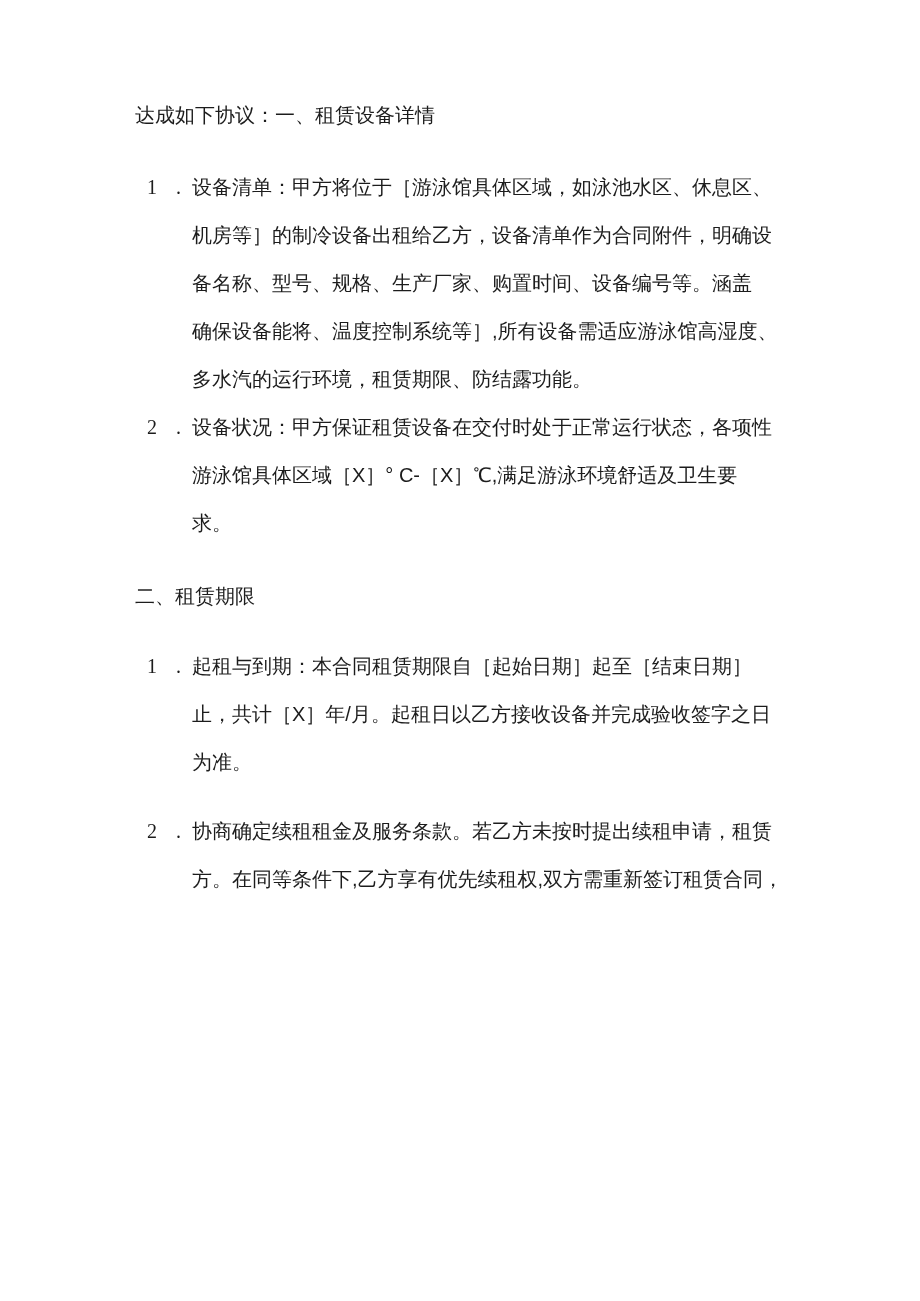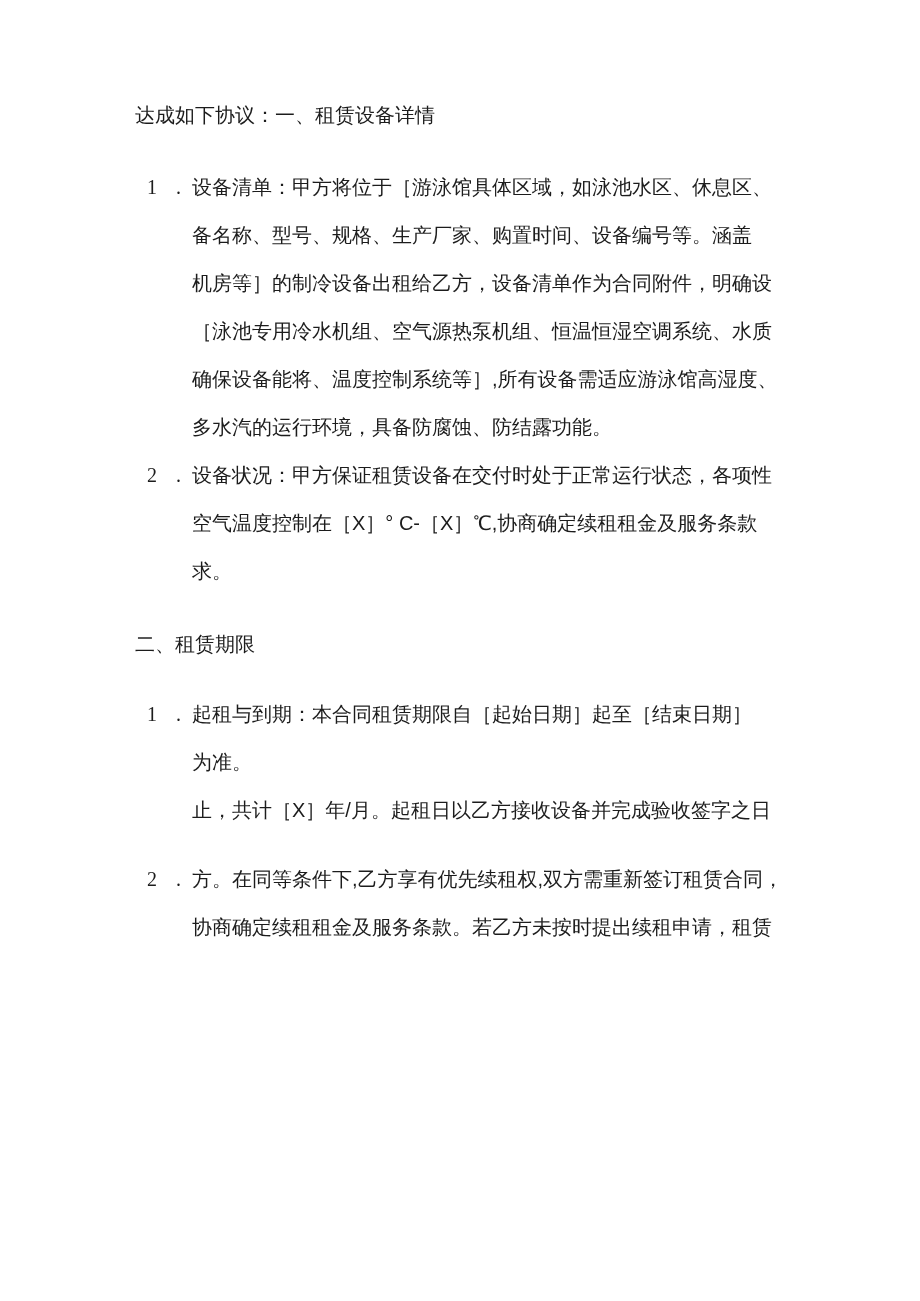--- a/index.html
+++ b/index.html
@@ -49,42 +49,41 @@
 </head>
 <body>
 
 <div class="page">
 
   <div class="intro line">达成如下协议：一、租赁设备详情</div>
 
   <div class="list-item">
     <span class="list-marker">1 .</span>
     <span class="line">设备清单：甲方将位于［游泳馆具体区域，如泳池水区、休息区、</span>
+    <span class="line">机房等］的制冷设备出租给乙方，设备清单作为合同附件，明确设</span>
     <span class="line">备名称、型号、规格、生产厂家、购置时间、设备编号等。涵盖</span>
-    <span class="line">机房等］的制冷设备出租给乙方，设备清单作为合同附件，明确设</span>
-    <span class="line">［泳池专用冷水机组、空气源热泵机组、恒温恒湿空调系统、水质</span>
     <span class="line">确保设备能将、温度控制系统等］,所有设备需适应游泳馆高湿度、</span>
-    <span class="line">多水汽的运行环境，具备防腐蚀、防结露功能。</span>
+    <span class="line">多水汽的运行环境，租赁期限、防结露功能。</span>
   </div>
 
   <div class="list-item">
     <span class="list-marker">2 .</span>
     <span class="line">设备状况：甲方保证租赁设备在交付时处于正常运行状态，各项性</span>
-    <span class="line">空气温度控制在［X］° C-［X］℃,协商确定续租租金及服务条款</span>
+    <span class="line">游泳馆具体区域［X］° C-［X］℃,满足游泳环境舒适及卫生要</span>
     <span class="line">求。</span>
   </div>
 
   <div class="section-heading line">二、租赁期限</div>
 
   <div class="list-item gap-after">
     <span class="list-marker">1 .</span>
     <span class="line">起租与到期：本合同租赁期限自［起始日期］起至［结束日期］</span>
+    <span class="line">止，共计［X］年/月。起租日以乙方接收设备并完成验收签字之日</span>
     <span class="line">为准。</span>
-    <span class="line">止，共计［X］年/月。起租日以乙方接收设备并完成验收签字之日</span>
   </div>
 
   <div class="list-item">
     <span class="list-marker">2 .</span>
+    <span class="line">协商确定续租租金及服务条款。若乙方未按时提出续租申请，租赁</span>
     <span class="line">方。在同等条件下,乙方享有优先续租权,双方需重新签订租赁合同，</span>
-    <span class="line">协商确定续租租金及服务条款。若乙方未按时提出续租申请，租赁</span>
   </div>
 
 </div>
 
 </body></html>

